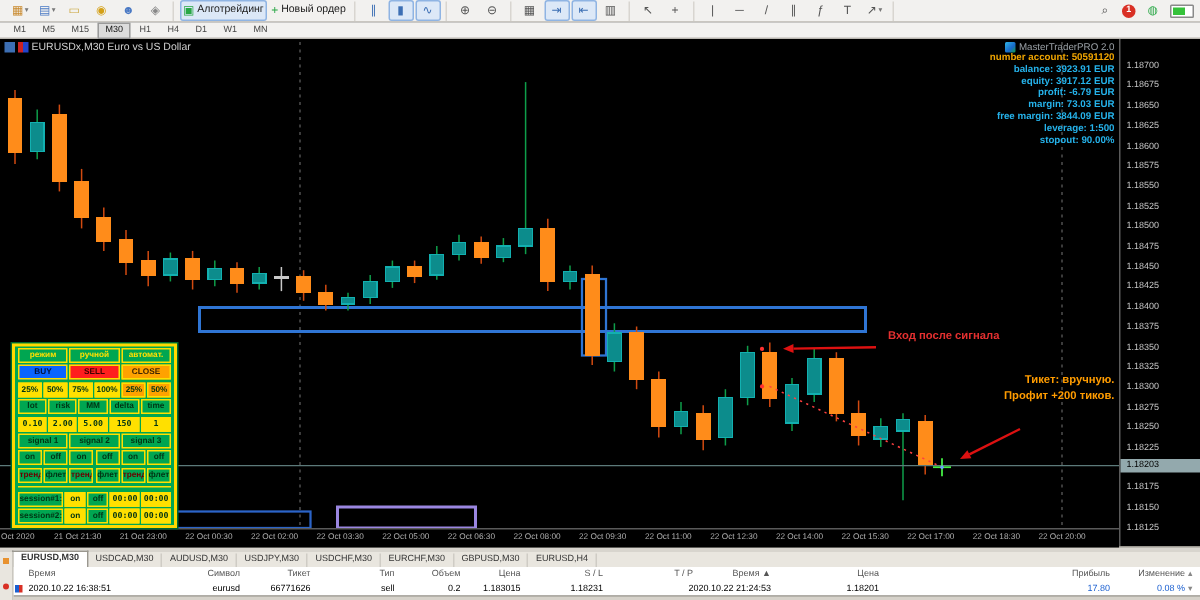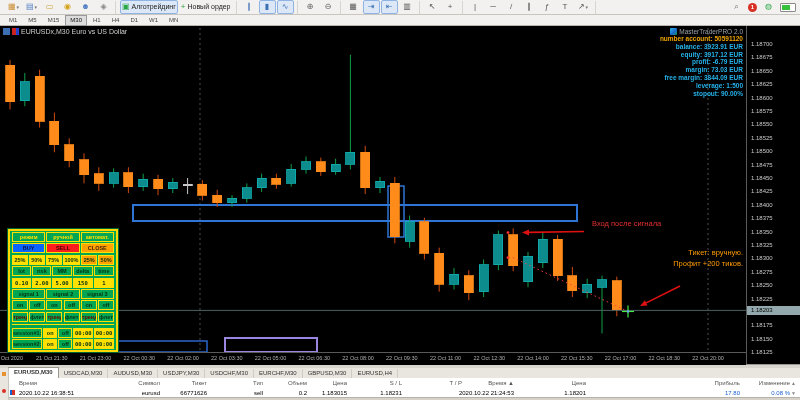--- a/index.html
+++ b/index.html
@@ -35,21 +35,21 @@
   .accline{font-size:6.5px;line-height:7.8px;font-weight:bold;}
   
   #paxis{left:746px;top:26px;width:54px;height:338px;background:#000;border-left:1px solid #5a5a5a;z-index:4;}
   .plabel{position:absolute;left:4px;font-size:6px;color:#c8c8c8;transform:translateY(-50%);}
   #ptag{position:absolute;left:0;width:52px;height:9px;background:#93a9ad;color:#000;font-size:6px;
     line-height:9px;padding-left:4px;z-index:5;}
   
   #taxis{left:0;top:352px;width:746px;height:12px;background:#000;border-top:1px solid #5a5a5a;z-index:3;}
   .tlabel{position:absolute;top:2px;font-size:5.5px;color:#b0b0b0;transform:translateX(-50%);white-space:nowrap;}
   
-  .ann{z-index:6;font-weight:normal;font-size:7.5px;white-space:nowrap;}
+  .ann{z-index:6;font-weight:bold;font-size:7.5px;white-space:nowrap;}
   
   #panel{left:8px;top:229px;width:110px;height:123px;background:#00a651;border:2px solid #ffd900;
     box-shadow:0 0 0 1px #00662e;box-sizing:border-box;z-index:7;padding:1px 2px;display:flex;
     flex-direction:column;justify-content:space-between;}
   .prow{display:flex;justify-content:space-between;gap:1px;}
   .pbtn{border:1px solid #ffe000;background:#00a651;color:#003313;font-size:5.5px;font-weight:bold;
     text-align:center;height:8px;line-height:8px;overflow:hidden;box-sizing:content-box;}
   .psep{height:1px;background:#ffe000;margin:1px 0;}
   .pin{font-family:"DejaVu Sans Mono",monospace;}
   

